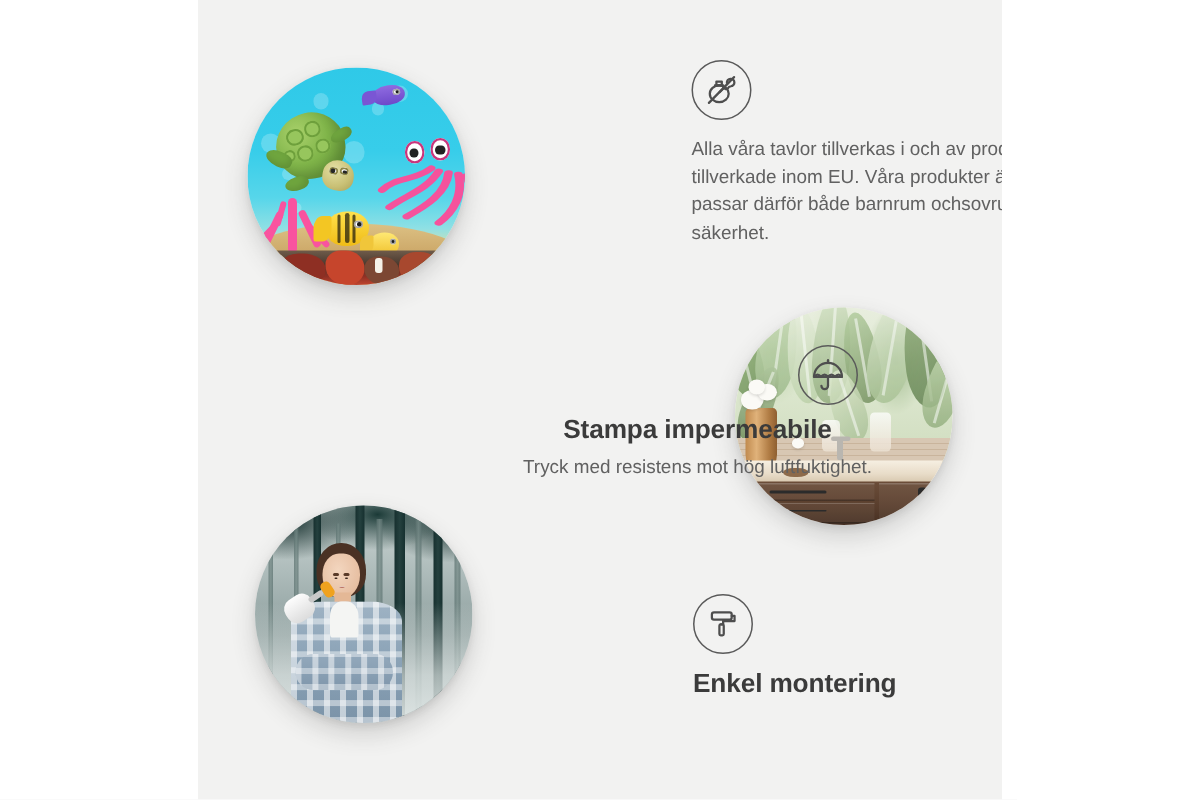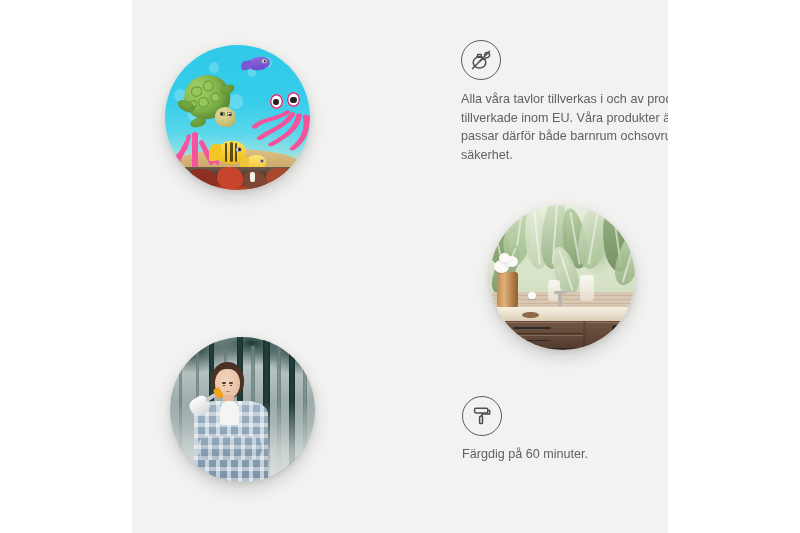--- a/index.html
+++ b/index.html
@@ -398,20 +398,37 @@
           <div class="drawer" style="left:2%;top:4%;right:42%;height:40%;"></div>
           <div class="drawer" style="left:2%;top:48%;right:42%;bottom:2%;"></div>
           <div class="drawer" style="left:60%;top:4%;right:2%;bottom:2%;"></div>
           <div class="handle" style="left:10%;top:22%;width:26%;height:4%;"></div>
           <div class="handle" style="left:10%;top:66%;width:26%;height:4%;"></div>
           <div class="handle" style="left:78%;top:14%;width:4%;height:58%;"></div>
         </div>
       </div>
     </div>
 
+    <div id="block2-text">
+      <div class="icon-wrap">
+        <div class="icon-badge">
+          <svg width="26" height="26" viewBox="0 0 26 26" aria-hidden="true">
+            <g class="ico-stroke">
+              <path d="M3.7 14.2 a9.3 9.3 0 0 1 18.6 0 z"></path>
+              <path d="M3.7 14.2 q2.3 -3 4.65 0 q2.33 -3 4.65 0 q2.32 -3 4.65 0 q2.33 -3 4.65 0"></path>
+              <line x1="13" y1="14.2" x2="13" y2="20.2"></line>
+              <path d="M13 20.2 a2.2 2.2 0 0 1 -4.4 0"></path>
+              <line x1="13" y1="4.9" x2="13" y2="3.1"></line>
+            </g>
+          </svg>
+        </div>
+      </div>
+      <p class="feature-title">Stampa impermeabile</p>
+      <p class="feature-body">Tryck med resistens mot hög luftfuktighet.</p>
+    </div>
 
     <div class="media-circle" style="left:38px;top:337px;width:145px;height:145px;">
       <div class="media-inner forest">
         <div class="canopy"></div>
         <div class="trunk far" style="left:6%;top:6%;width:2.6%;height:94%;"></div>
         <div class="trunk far" style="left:18%;top:2%;width:2.2%;height:98%;"></div>
         <div class="trunk" style="left:27%;top:0%;width:3.6%;height:100%;"></div>
         <div class="trunk far" style="left:37%;top:8%;width:2.4%;height:92%;"></div>
         <div class="trunk" style="left:46%;top:0%;width:4.6%;height:100%;"></div>
         <div class="trunk far" style="left:56%;top:6%;width:2.8%;height:94%;"></div>
@@ -447,17 +464,17 @@
       <div class="icon-badge">
         <svg width="26" height="26" viewBox="0 0 26 26" aria-hidden="true">
           <g class="ico-stroke">
             <rect x="5.6" y="5.2" width="13.2" height="4.8" rx="1.4"></rect>
             <path d="M18.8 7.6 h1.9 v3.4 h-7.6"></path>
             <path d="M13.1 11 v2.2 h-1.5"></path>
             <rect x="10.6" y="13.2" width="2.9" height="7.4" rx="0.9"></rect>
           </g>
         </svg>
       </div>
-      <p class="feature-body">Färgdig på 60 minuter.</p>
+      <p class="feature-title">Enkel montering</p>
     </div>
 
   </div>
 </div>
 
 </body></html>

